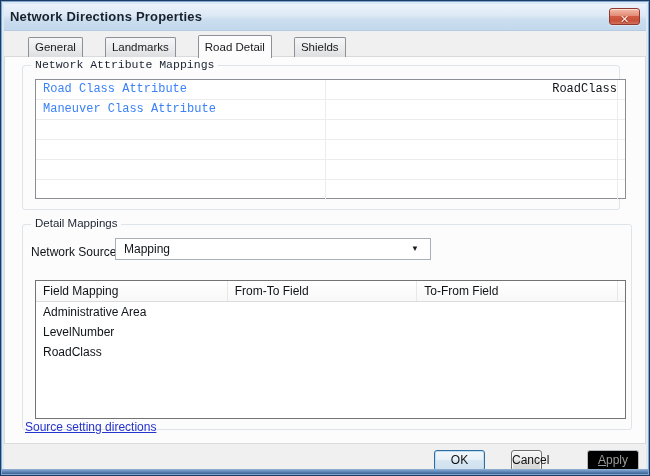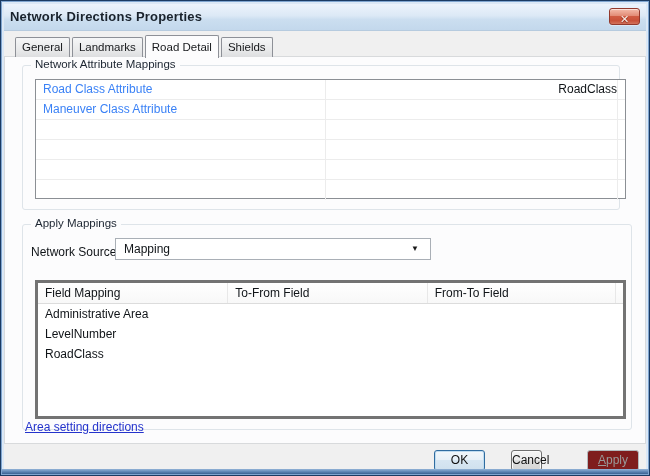--- a/index.html
+++ b/index.html
@@ -26,21 +26,21 @@
     background:linear-gradient(180deg,#f4bcab 0%,#e38d77 44%,#d05b42 50%,#c85139 78%,#d3735c 100%);
     box-shadow:inset 0 1px 0 rgba(255,255,255,.55), 0 1px 0 rgba(255,255,255,.35);
     text-align:center;
   }
   .close-btn .x{
     font-size:11px;font-weight:bold;color:#f7efe9;line-height:15px;
     text-shadow:0 1px 1px rgba(90,20,10,.6);
   }
 
   
-  .tabstrip{position:absolute;left:14px;top:33px;height:23px;display:flex;align-items:flex-end;z-index:5;}
+  .tabstrip{position:absolute;left:27px;top:33px;height:23px;display:flex;align-items:flex-end;z-index:5;gap:20px;}
   .tab{
     box-sizing:border-box;height:20px;margin-right:2px;margin-bottom:0;
     padding:3px 6px 2px 6px;font-size:11.5px;color:#17191c;white-space:nowrap;
     border:1px solid #8d9097;border-bottom:none;border-radius:2px 2px 0 0;
     background:linear-gradient(180deg,#f5f6f7 0%,#e9eaeb 60%,#dddee0 100%);
     cursor:default;
   }
   .tab.active{
     height:23px;padding-top:5px;background:#fcfcfd;z-index:6;margin-bottom:-1px;
     box-shadow:0 0 0 0 transparent;
@@ -51,21 +51,21 @@
     position:absolute;left:3px;right:3px;top:55px;height:388px;box-sizing:border-box;
     background:#fcfcfd;border:1px solid #d8dadc;z-index:1;
   }
 
   
   .groupbox{position:absolute;box-sizing:border-box;border:1px solid #dee4e9;border-radius:3px;}
   .groupbox .gb-label{
     position:absolute;top:-8px;left:8px;background:#fcfcfd;padding:0 4px;
     font-size:11.5px;color:#1c2531;white-space:nowrap;
   }
-  .gb-attr{left:17px;top:8px;width:598px;height:145px;}
+  .gb-attr{left:17px;top:8px;width:598px;height:145px;font-family:Liberation Mono, monospace;}
   .gb-field{left:17px;top:167px;width:610px;height:206px;}
 
   
   .attr-table{
     position:absolute;left:12px;top:13px;width:591px;height:120px;box-sizing:border-box;
     background:#fff;border:1px solid #8b8f94;
   }
   .attr-row{position:relative;height:20px;box-sizing:border-box;border-bottom:1px solid #ececec;display:flex;}
   .attr-row:last-child{border-bottom:none;}
   .attr-cell-a{width:290px;box-sizing:border-box;border-right:1px solid #ececec;
@@ -79,21 +79,21 @@
   .combo{
     position:absolute;left:92px;top:13px;width:316px;height:22px;box-sizing:border-box;
     background:#fff;border:1px solid #a9afb6;cursor:default;
   }
   .combo .combo-text{position:absolute;left:8px;top:0;line-height:20px;font-size:12px;color:#101418;}
   .combo .combo-arrow{position:absolute;right:11px;top:0;line-height:20px;font-size:8px;color:#1a1a1a;}
 
   
   .field-table{
     position:absolute;left:12px;top:55px;width:591px;height:139px;box-sizing:border-box;
-    background:#fff;border:3px solid #737373;
+    background:#fff;border:1px solid #737373;
   }
   .ft-header{display:flex;height:21px;box-sizing:border-box;border-bottom:1px solid #dcdcdc;
     background:linear-gradient(180deg,#ffffff,#f8f8f8);}
   .ft-h{box-sizing:border-box;border-right:1px solid #e8e8e8;font-size:12px;color:#101418;
     line-height:20px;padding-left:7px;white-space:nowrap;overflow:hidden;cursor:default;}
   .ft-h1{width:192px;}.ft-h2{width:190px;}.ft-h3{width:201px;}.ft-h4{flex:1;border-right:none;}
   .ft-row{display:flex;height:20px;}
   .ft-c{box-sizing:border-box;font-size:12px;color:#101418;line-height:20px;padding-left:7px;
     white-space:nowrap;overflow:hidden;}
   .ft-c1{width:192px;}.ft-c2{width:190px;}.ft-c3{flex:1;}
@@ -114,21 +114,21 @@
     left:433px;width:51px;border:1px solid #2f6ca0;
     background:linear-gradient(180deg,#f2f7fb 0%,#e8f1f8 45%,#d7e6f2 50%,#cfe0ee 100%);
     box-shadow:inset 0 0 0 1px #c0dcf0;
   }
   .btn-cancel{
     left:510px;width:31px;border:1px solid #6f6f6f;
     background:linear-gradient(180deg,#f5f5f5 0%,#ececec 45%,#dedede 50%,#d6d6d6 100%);
     box-shadow:inset 0 0 0 1px #fbfbfb;
   }
   .btn-apply{
-    left:586px;width:52px;border:1px solid #b4babe;background:#7f1d1d;color:#9a9a9a;
+    left:586px;width:52px;border:1px solid #b4babe;background:#000000;color:#9a9a9a;
   }
   .btn .lbl{display:block;}
   .btn-apply .lbl::first-letter{text-decoration:underline;}
 
   .bottom-edge{
     position:absolute;left:1px;right:1px;bottom:1px;height:5px;
     background:linear-gradient(180deg,#93b3d7 0%,#5d85b4 55%,#3a6191 100%);
   }
 </style>
 </head>
@@ -183,54 +183,54 @@
           </div>
           <div class="attr-row">
             <div class="attr-cell-a"></div>
             <div class="attr-cell-b"></div>
             <div class="attr-cell-c"></div>
           </div>
         </div>
       </div>
 
       <div class="groupbox gb-field">
-        <span class="gb-label">Apply Mappings</span>
+        <span class="gb-label">Detail Mappings</span>
 
         <span class="ns-label">Network Source:</span>
         <div class="combo">
           <span class="combo-text">Mapping</span>
           <span class="combo-arrow">▼</span>
         </div>
 
         <div class="field-table">
           <div class="ft-header">
             <div class="ft-h ft-h1">Field Mapping</div>
+            <div class="ft-h ft-h2">From-To Field</div>
             <div class="ft-h ft-h3">To-From Field</div>
-            <div class="ft-h ft-h2">From-To Field</div>
             <div class="ft-h ft-h4"></div>
           </div>
           <div class="ft-row">
             <div class="ft-c ft-c1">Administrative Area</div>
             <div class="ft-c ft-c2"></div>
             <div class="ft-c ft-c3"></div>
           </div>
           <div class="ft-row">
             <div class="ft-c ft-c1">LevelNumber</div>
             <div class="ft-c ft-c2"></div>
             <div class="ft-c ft-c3"></div>
           </div>
           <div class="ft-row">
             <div class="ft-c ft-c1">RoadClass</div>
             <div class="ft-c ft-c2"></div>
             <div class="ft-c ft-c3"></div>
           </div>
         </div>
       </div>
 
-      <a class="about-link">Area setting directions</a>
+      <a class="about-link">Source setting directions</a>
     </div>
 
     <button class="btn btn-ok">
       <span class="lbl">OK</span>
     </button>
     <button class="btn btn-cancel">
       <span class="lbl">Cancel</span>
     </button>
     <button class="btn btn-apply" disabled="">
       <span class="lbl">Apply</span>

